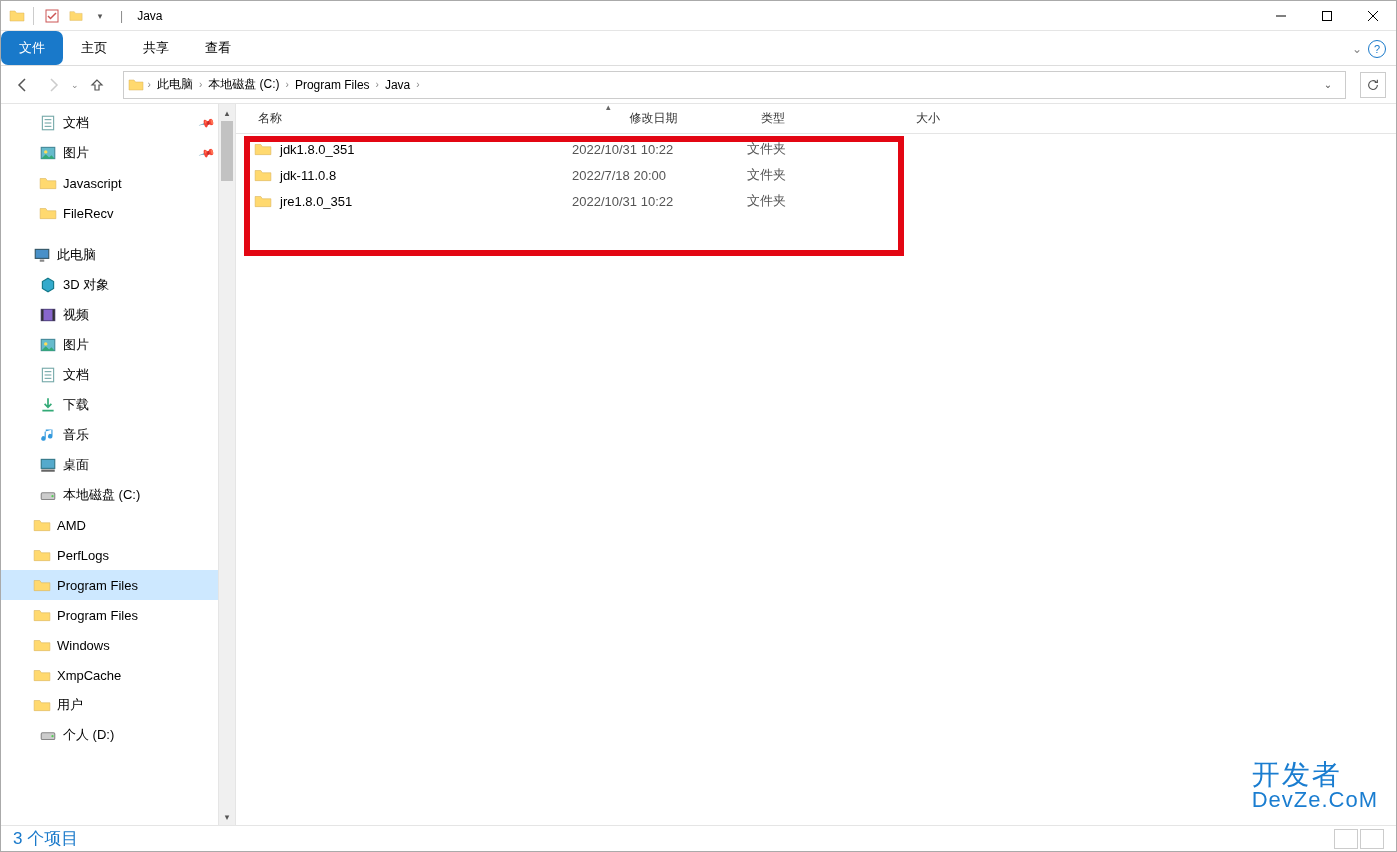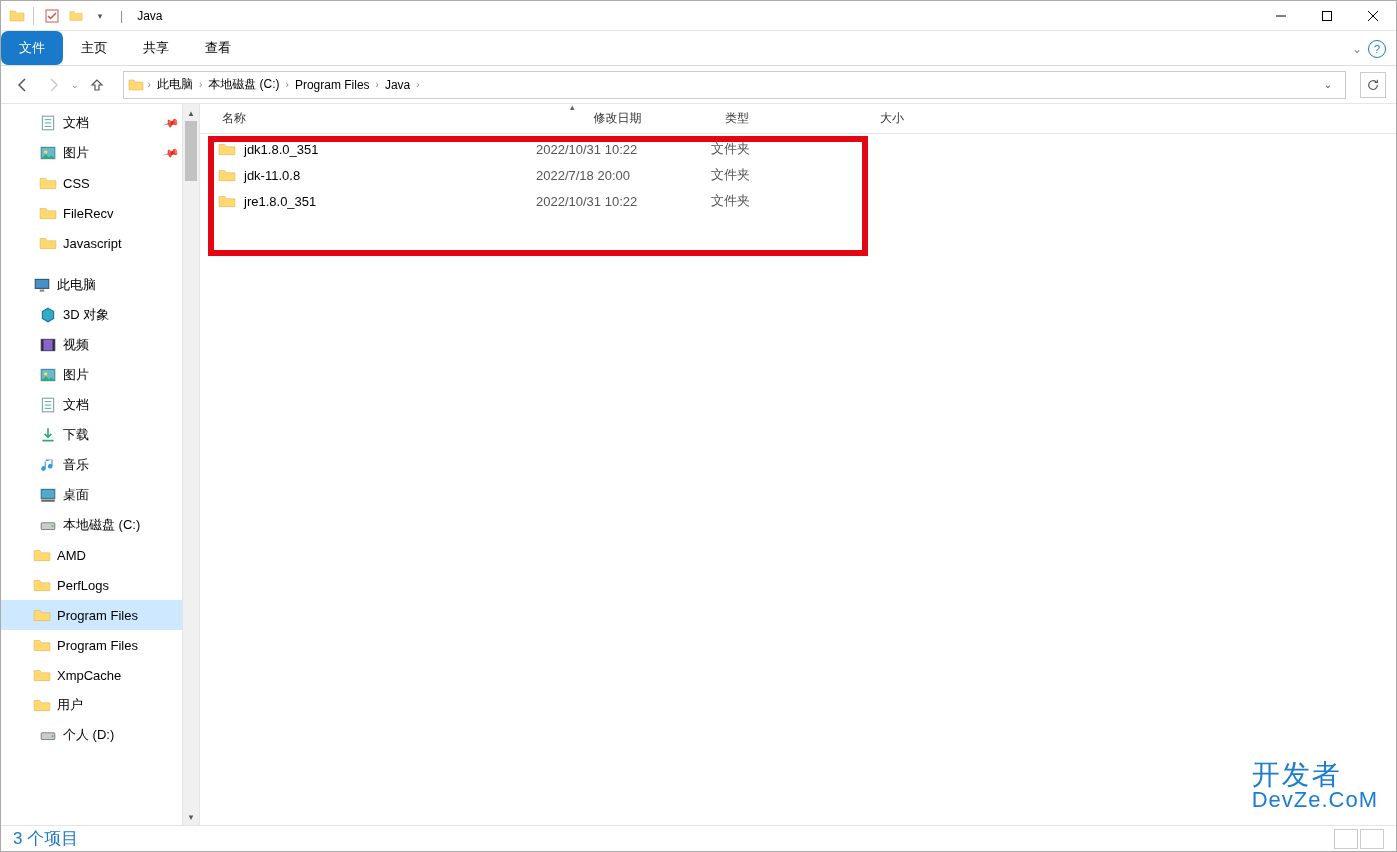--- a/index.html
+++ b/index.html
@@ -33,21 +33,21 @@
     .bc-sep { color: #888; font-size: 10px; }
     .bc-right { margin-left: auto; display: flex; align-items: center; gap: 4px; }
     .bc-btn, .refresh-btn { width: 26px; height: 26px; border: 1px solid transparent; display: flex; align-items: center; justify-content: center; cursor: pointer; }
     .refresh-btn { border: 1px solid #ccc; }
     .search-box { width: 420px; height: 28px; border: 1px solid #ccc; display: flex; align-items: center; padding: 0 8px; gap: 8px; color: #888; }
     .search-box input { border: none; outline: none; flex: 1; font-size: 13px; color: #555; }
     .search-icon { color: #666; }
     
     .main { flex: 1; display: flex; overflow: hidden; }
     
-    .sidebar { width: 199px; border-right: 1px solid #e5e5e5; position: relative; overflow-y: hidden; }
+    .sidebar { width: 235px; border-right: 1px solid #e5e5e5; position: relative; overflow-y: hidden; }
     .sidebar-scroll { position: absolute; right: 0; top: 0; width: 17px; height: 100%; background: #f0f0f0; border-left: 1px solid #e5e5e5; }
     .scroll-arrow { height: 17px; display: flex; align-items: center; justify-content: center; font-size: 9px; color: #555; cursor: pointer; }
     .scroll-thumb { position: absolute; left: 2px; right: 2px; top: 17px; height: 60px; background: #c2c2c2; }
     .tree { padding: 4px 0; padding-right: 17px; }
     .tree-item { height: 30px; display: flex; align-items: center; gap: 6px; padding-left: 38px; cursor: pointer; position: relative; white-space: nowrap; font-size: 13px; }
     .tree-item.indent1 { padding-left: 32px; }
     .tree-item.selected { background: #cde8ff; }
     .tree-item.header { padding-left: 32px; }
     .tree-icon { width: 18px; height: 18px; flex-shrink: 0; }
     .pin-icon { position: absolute; right: 4px; color: #777; font-size: 11px; transform: rotate(30deg); }
@@ -201,35 +201,28 @@
                 <circle cx="6" cy="7" r="1.5" fill="#fd5"></circle>
                 <path d="M2 13l4-4 3 3 2-2 3 3z" fill="#3a7"></path>
               </svg></span>
     <span>图片</span>
     <span class="pin-icon">📌</span>
   </div>
           <div class="tree-item">
     <span class="tree-icon"><svg viewBox="0 0 16 16">
                 <path class="folder-svg" d="M1 4h5l1.5 2H15v7H1z"></path>
               </svg></span>
-    <span>CSS</span>
+    <span>Javascript</span>
 
   </div>
           <div class="tree-item">
     <span class="tree-icon"><svg viewBox="0 0 16 16">
                 <path class="folder-svg" d="M1 4h5l1.5 2H15v7H1z"></path>
               </svg></span>
     <span>FileRecv</span>
-
-  </div>
-          <div class="tree-item">
-    <span class="tree-icon"><svg viewBox="0 0 16 16">
-                <path class="folder-svg" d="M1 4h5l1.5 2H15v7H1z"></path>
-              </svg></span>
-    <span>Javascript</span>
 
   </div>
           <div class="tree-spacer"></div>
           <div class="tree-item header">
   <span class="tree-icon"><svg viewBox="0 0 16 16">
                 <rect x="2" y="3" width="12" height="8" fill="#4890c8" stroke="#356"></rect>
                 <rect x="6" y="12" width="4" height="2" fill="#888"></rect>
               </svg></span>
   <span>此电脑</span>
 </div>
@@ -306,20 +299,26 @@
     <span class="tree-icon"><svg viewBox="0 0 16 16">
                 <path class="folder-svg" d="M1 4h5l1.5 2H15v7H1z"></path>
               </svg></span>
     <span>Program Files</span>
   </div>
           <div class="tree-item indent1 ">
     <span class="tree-icon"><svg viewBox="0 0 16 16">
                 <path class="folder-svg" d="M1 4h5l1.5 2H15v7H1z"></path>
               </svg></span>
     <span>Program Files</span>
+  </div>
+          <div class="tree-item indent1 ">
+    <span class="tree-icon"><svg viewBox="0 0 16 16">
+                <path class="folder-svg" d="M1 4h5l1.5 2H15v7H1z"></path>
+              </svg></span>
+    <span>Windows</span>
   </div>
           <div class="tree-item indent1 ">
     <span class="tree-icon"><svg viewBox="0 0 16 16">
                 <path class="folder-svg" d="M1 4h5l1.5 2H15v7H1z"></path>
               </svg></span>
     <span>XmpCache</span>
   </div>
           <div class="tree-item indent1 ">
     <span class="tree-icon"><svg viewBox="0 0 16 16">
                 <path class="folder-svg" d="M1 4h5l1.5 2H15v7H1z"></path>

